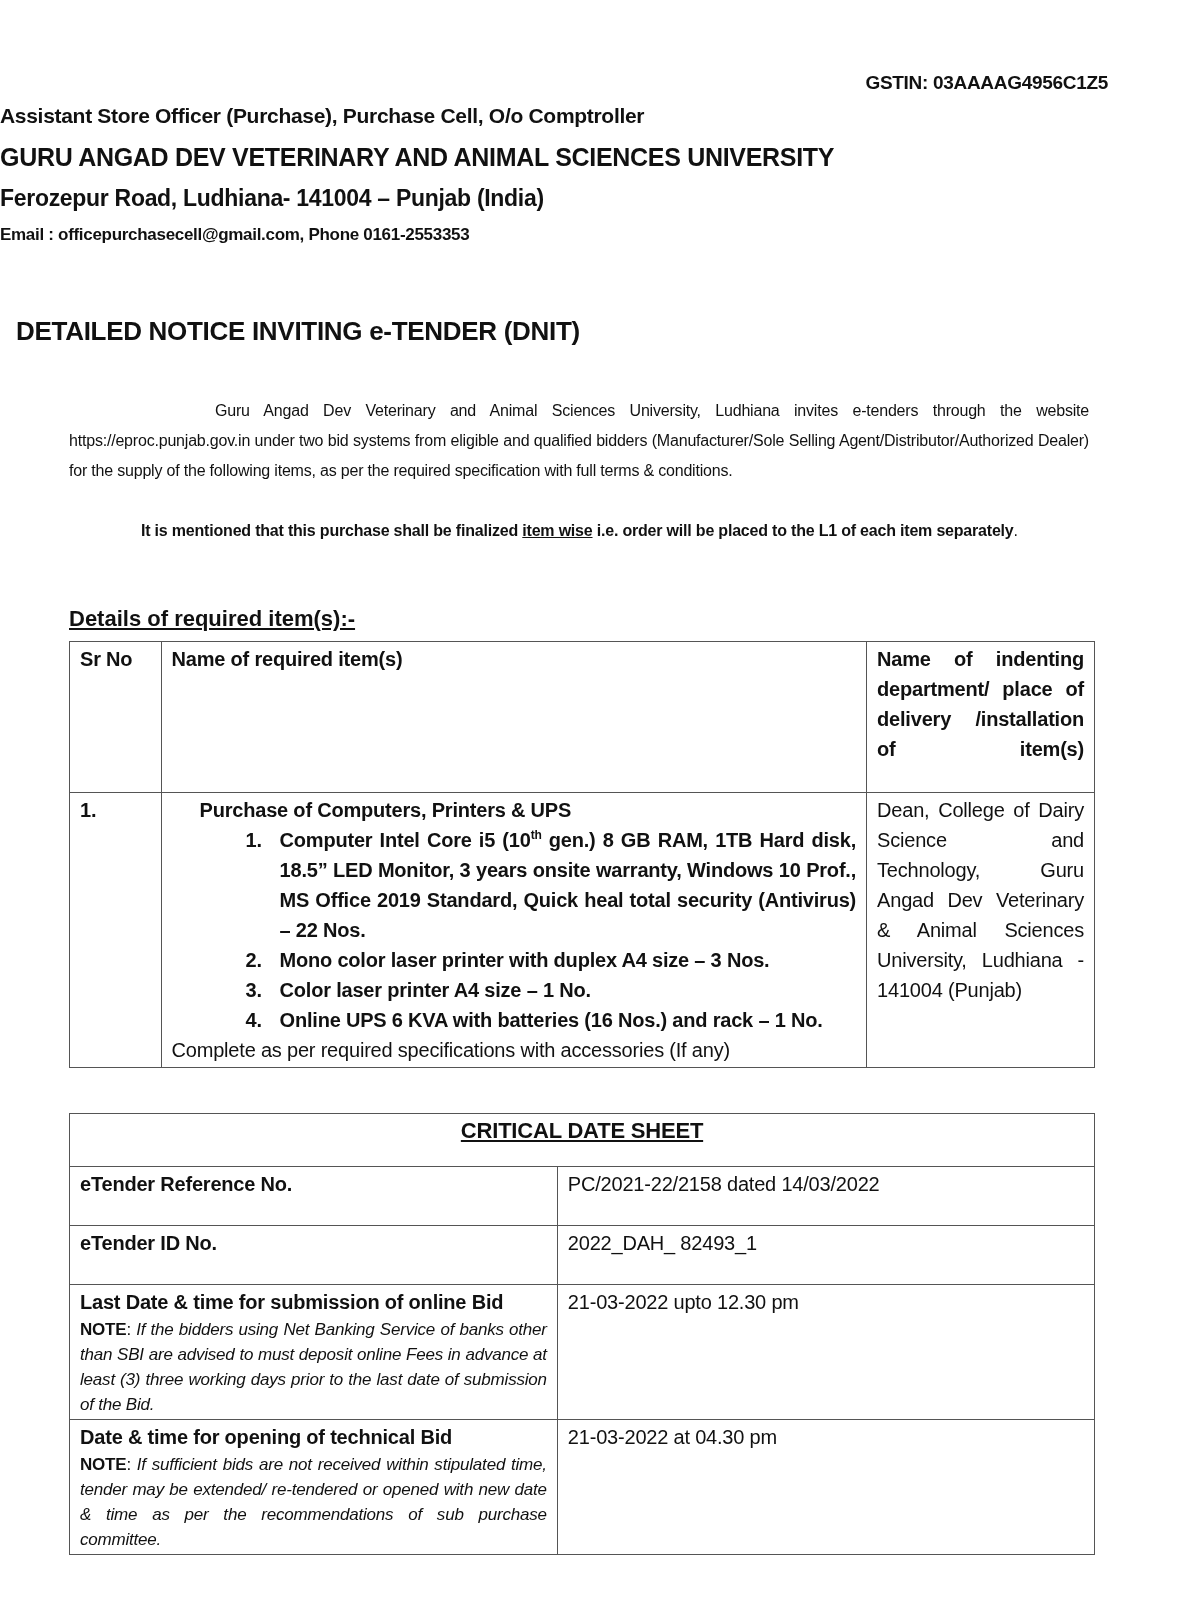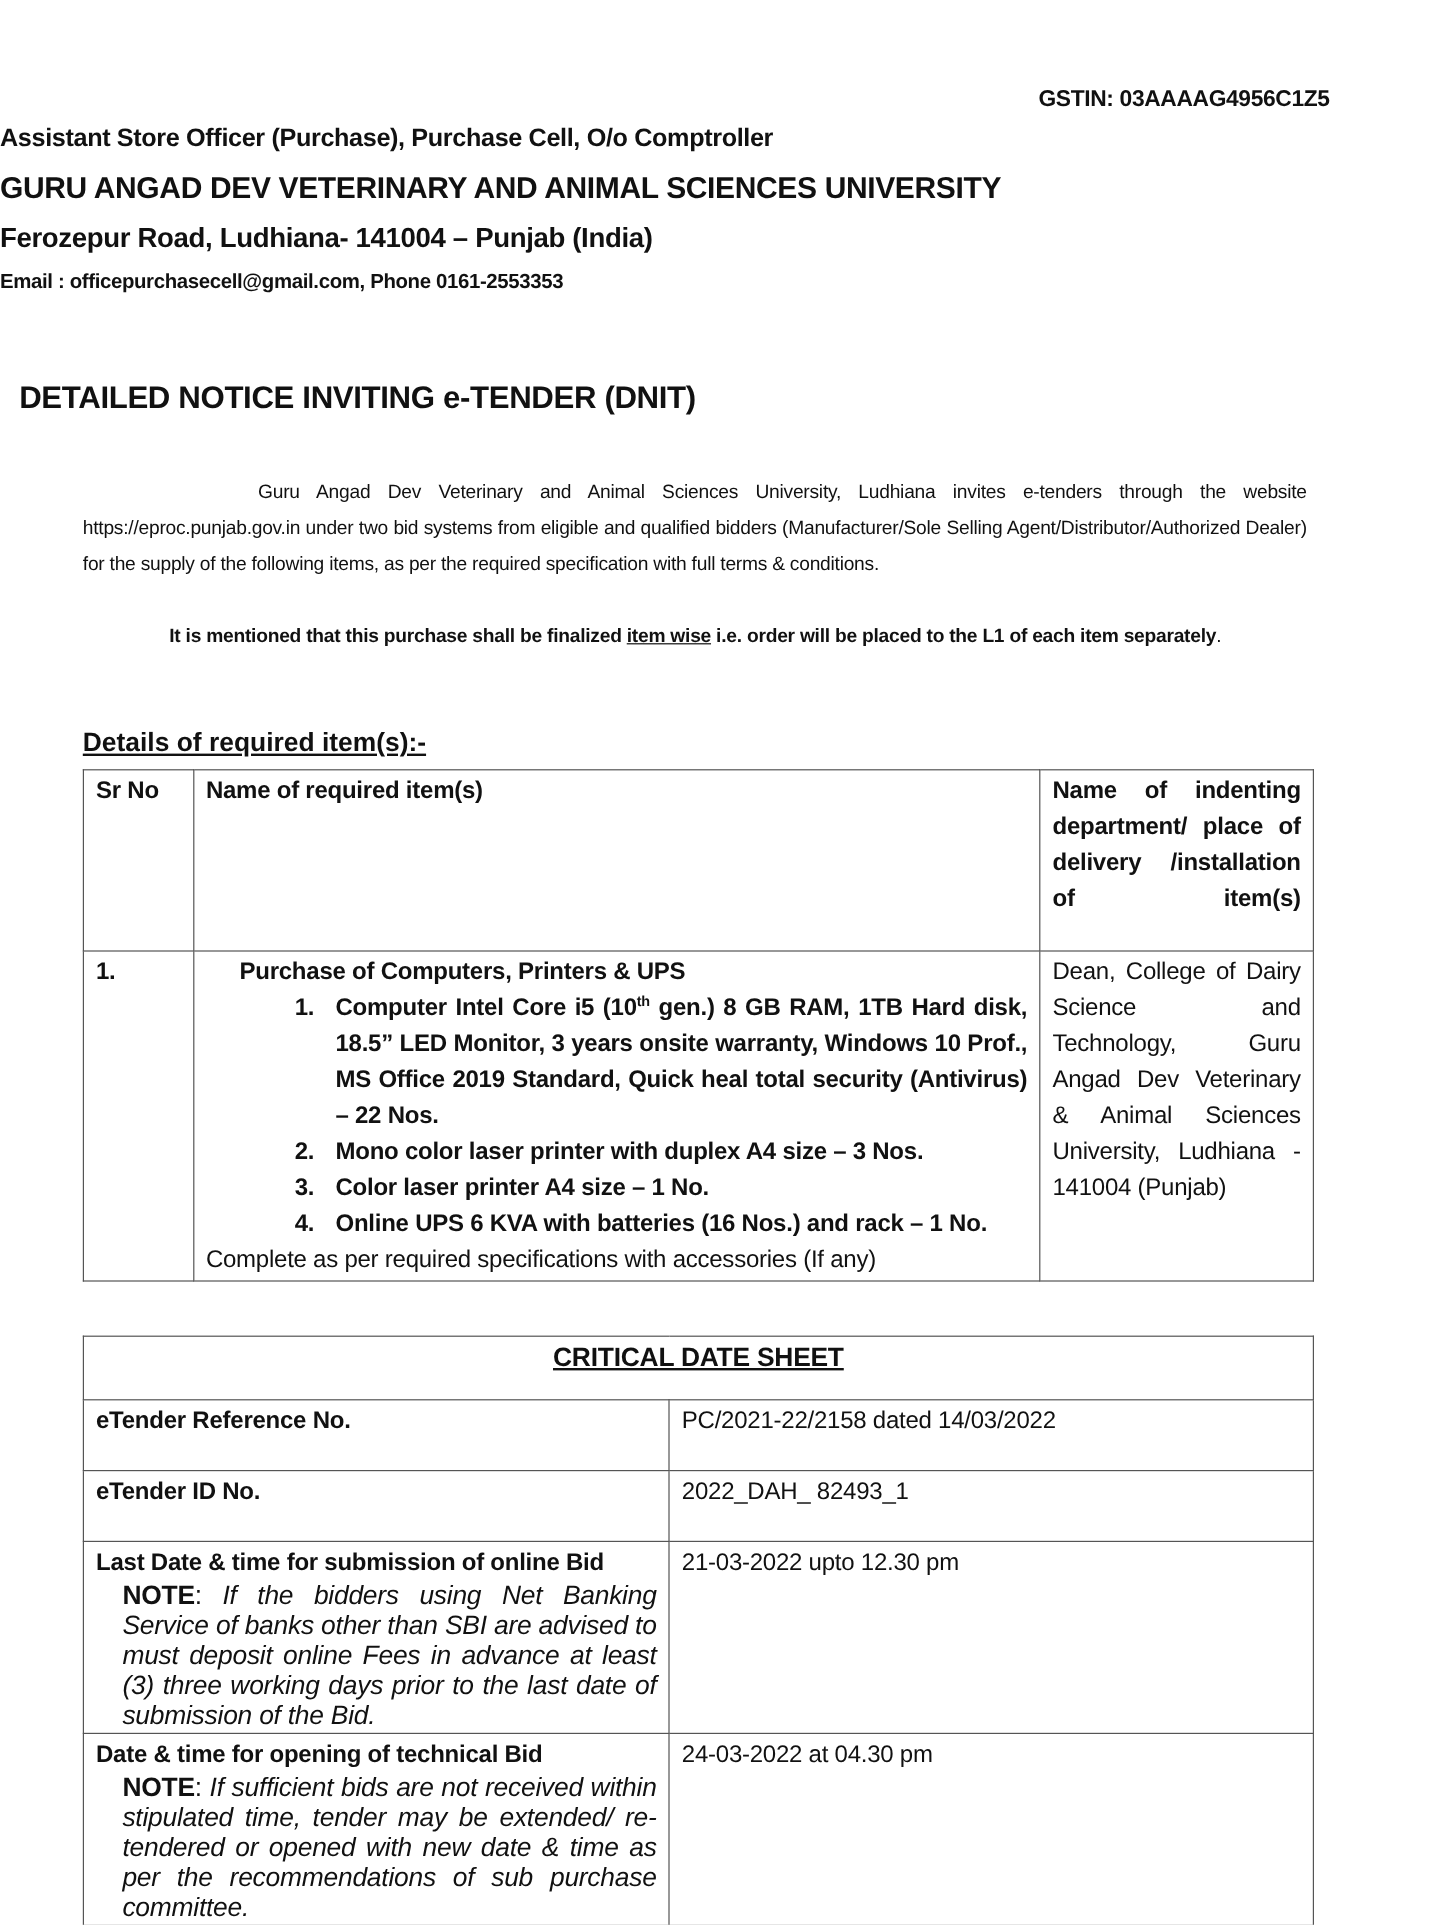--- a/index.html
+++ b/index.html
@@ -46,21 +46,21 @@
   .dept-text { text-align: justify; }
 
   .cds { left: 69px; top: 1113px; width: 1026px; }
   .cds td { padding: 2px 10px; }
   .cds .head td { text-align: center; height: 48px; font-size: 22px; font-weight: bold; }
   .cds .head span { text-decoration: underline; }
   .cds td.lbl { width: 470px; font-weight: bold; }
   .cds td.val { width: 520px; }
   .cds .r1 td { height: 54px; }
   .cds .r2 td { height: 54px; }
-  .note { font-size: 22px; line-height: 25px; text-align: justify; font-weight: normal; margin-left: 22px; }
+  .note { font-size: 17px; line-height: 25px; text-align: justify; font-weight: normal; }
   .note b { font-weight: bold; }
   .note i { font-style: italic; }
   .val-b { font-weight: normal; margin-top: 29px; }
 </style>
 </head>
 <body>
 
 <div class="abs gstin cond">GSTIN: 03AAAAG4956C1Z5</div>
 <div class="abs center-line l1 cond">Assistant Store Officer (Purchase), Purchase Cell, O/o Comptroller</div>
 <div class="abs center-line l2 cond">GURU ANGAD DEV VETERINARY AND ANIMAL SCIENCES UNIVERSITY</div>
@@ -130,16 +130,16 @@
       <div>Last Date &amp; time for submission of online Bid</div>
       <div class="note"><b>NOTE</b>: <i>If the bidders using Net Banking Service of banks other than SBI are advised to must deposit online Fees in advance at least (3) three working days prior to the last date of submission of the Bid.</i></div>
     </td>
     <td class="val val-b">21-03-2022 upto 12.30 pm</td>
   </tr>
   <tr>
     <td class="lbl">
       <div>Date &amp; time for opening of technical Bid</div>
       <div class="note"><b>NOTE</b>: <i>If sufficient bids are not received within stipulated time, tender may be extended/ re-tendered or opened with new date &amp; time as per the recommendations of sub purchase committee.</i></div>
     </td>
-    <td class="val val-b">24-03-2022 at 04.30 pm</td>
+    <td class="val val-b">21-03-2022 at 04.30 pm</td>
   </tr>
 </tbody>
   </table>
 
 </body></html>

